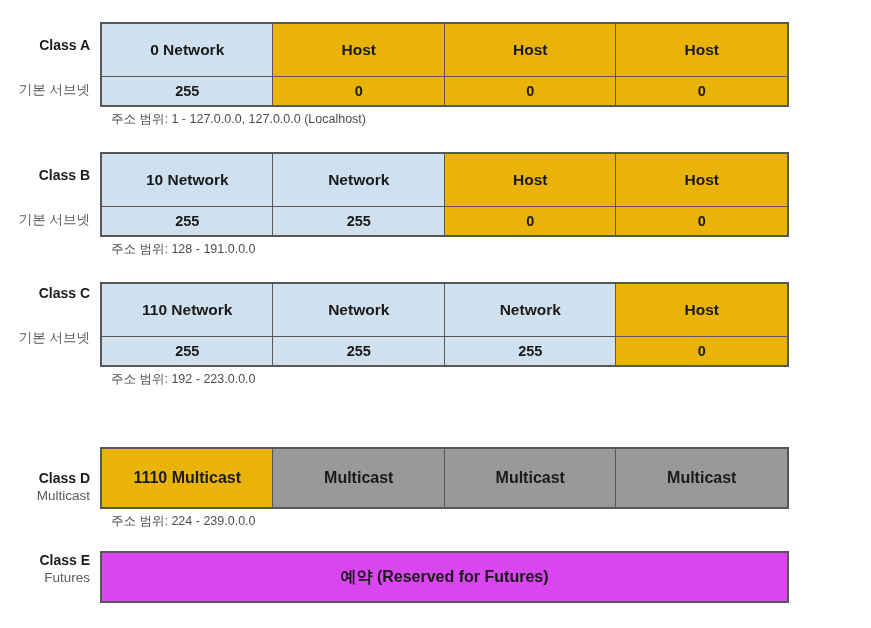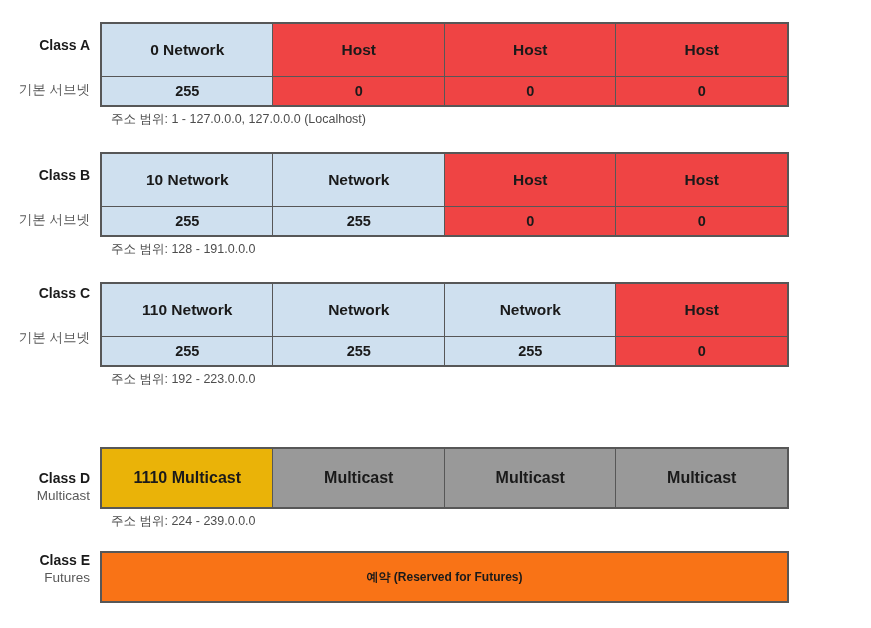--- a/index.html
+++ b/index.html
@@ -86,39 +86,39 @@
     color: #1a1a1a;
     padding: 0;
     width: 25%;
   }
 
   tr.head-row td { height: 52px; }
   tr.mask-row td { height: 28px; font-size: 14.5px; }
 
   
   td.fill-blue  { background: #cfe0ef; }
-  td.fill-plain { background: #ef4444; }
+  td.fill-plain { background: #eab308; }
   td.fill-navy  { background: #eab308; color: #ffffff; }
   td.fill-gray  { background: #999999; color: #ffffff; }
 
   tr.head-row td.fill-navy,
   tr.head-row td.fill-gray { height: 58px; font-size: 16px; }
 
   
   table.reserved {
     border-collapse: collapse;
     table-layout: fixed;
     width: 689px;
     border: 2px solid #575757;
   }
   table.reserved td {
-    background: #f97316;
+    background: #d946ef;
     height: 46px;
     text-align: center;
-    font-size: 12px;
+    font-size: 16px;
     font-weight: bold;
     color: #1a1a1a;
   }
 
   .range-note {
     margin-left: 111px;
     margin-top: 5px;
     font-size: 12.5px;
     color: #4d4d4d;
     line-height: 1.2;

